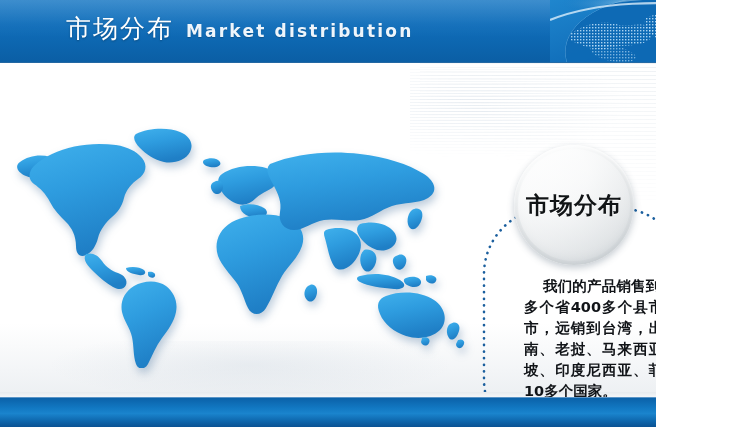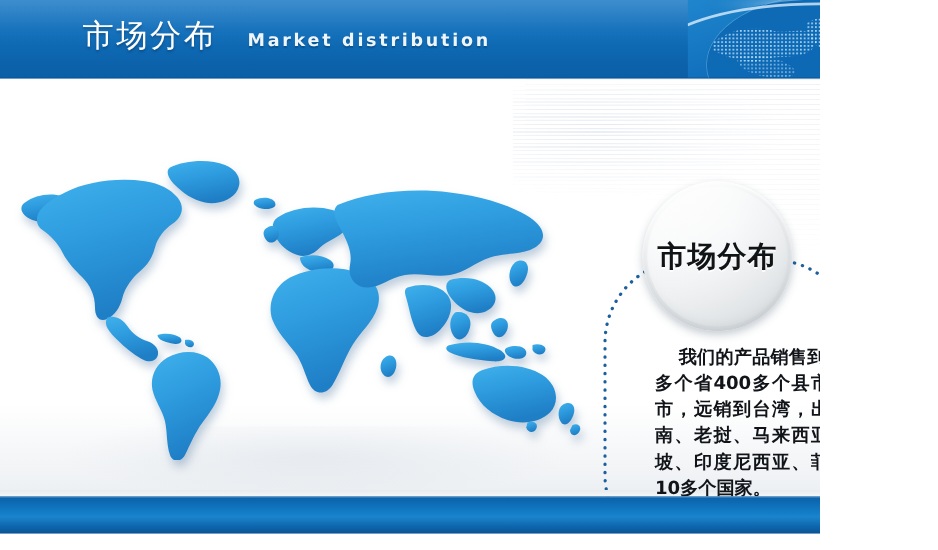--- a/index.html
+++ b/index.html
@@ -39,23 +39,22 @@
   .title-wrap{
     position:absolute;left:66px;top:12px;
     display:flex;align-items:baseline;gap:12px;
   }
   .title-cn{
     color:#ffffff;font-size:25px;font-weight:400;letter-spacing:2px;
     text-shadow:0 1px 2px rgba(0,0,0,.25);
     font-family:"DejaVu Sans","Liberation Sans",sans-serif;
   }
   .title-en{
-    color:#eef5fb;font-size:14px;font-weight:700;letter-spacing:2.2px;
+    color:#eef5fb;font-size:17px;font-weight:700;letter-spacing:2.2px;
     text-shadow:0 1px 1px rgba(0,0,0,.2);
-    margin-left:12px;
   }
 
   
   .stage{
     position:absolute;left:0;top:63px;width:750px;height:334px;
     background:linear-gradient(180deg,#ffffff 0%,#ffffff 78%,#f3f5f7 92%,#eceff2 100%);
     overflow:hidden;
   }
   
   .texture{

